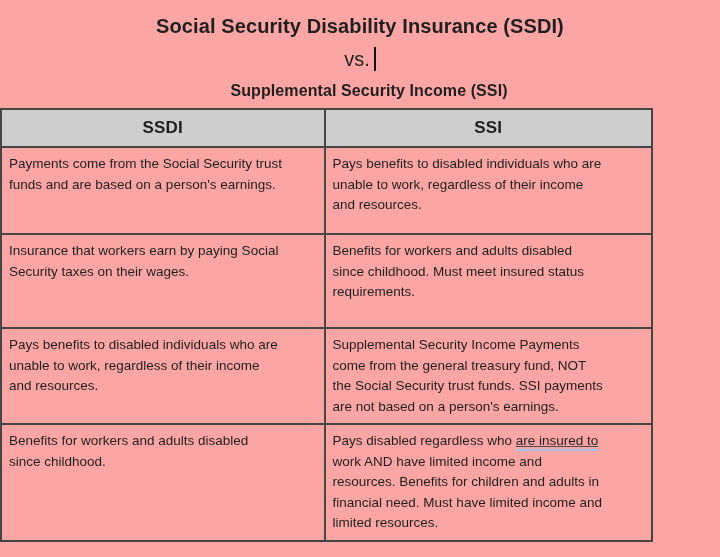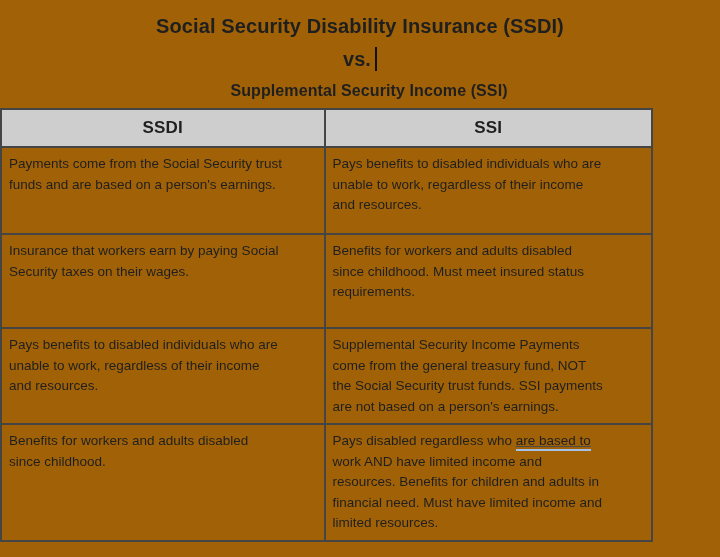--- a/index.html
+++ b/index.html
@@ -9,37 +9,37 @@
     width: 720px;
     height: 557px;
     overflow: hidden;
     font-family: "Liberation Sans", "DejaVu Sans", sans-serif;
     color: #1f1f1f;
     -webkit-font-smoothing: antialiased;
   }
   .page {
     width: 720px;
     height: 557px;
-    background: #a16207;
+    background: #fca5a5;
     box-sizing: border-box;
   }
   .title-block {
     text-align: center;
     padding-top: 15px;
   }
   .title-line1 {
     font-size: 20px;
     font-weight: bold;
     line-height: 23px;
     margin-bottom: 9px;
     letter-spacing: 0.1px;
   }
   .title-line2 {
     font-size: 20px;
-    font-weight: bold;
+    font-weight: normal;
     line-height: 24px;
     margin-bottom: 9px;
   }
   .title-line3 {
     font-size: 16px;
     font-weight: bold;
     line-height: 22px;
     margin-bottom: 6px;
     letter-spacing: 0.1px;
     margin-left: 18px;
@@ -136,21 +136,21 @@
 unable to work, regardless of their income
 and resources.</td>
         <td>Supplemental Security Income Payments
 come from the general treasury fund, NOT
 the Social Security trust funds. SSI payments
 are not based on a person's earnings.</td>
       </tr>
       <tr class="row-4">
         <td>Benefits for workers and adults disabled
 since childhood.</td>
-        <td><span>Pays disabled regardless who </span><span class="suggestion-underline">are based to</span><span>
+        <td><span>Pays disabled regardless who </span><span class="suggestion-underline">are insured to</span><span>
 work AND have limited income and
 resources. Benefits for children and adults in
 financial need. Must have limited income and
 limited resources.</span></td>
       </tr>
     </tbody>
   </table>
 
 </div>
 

